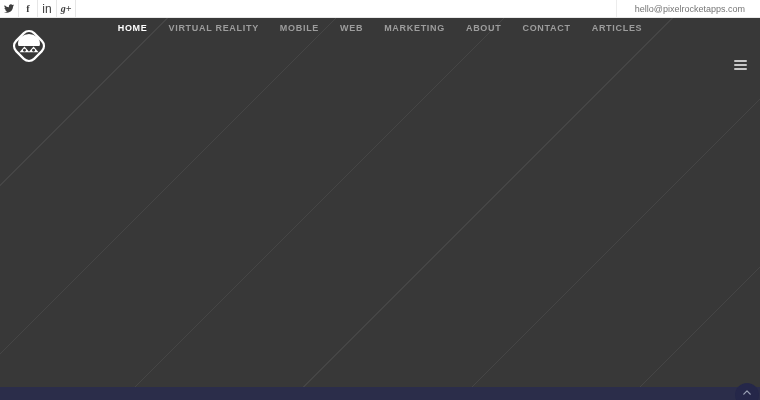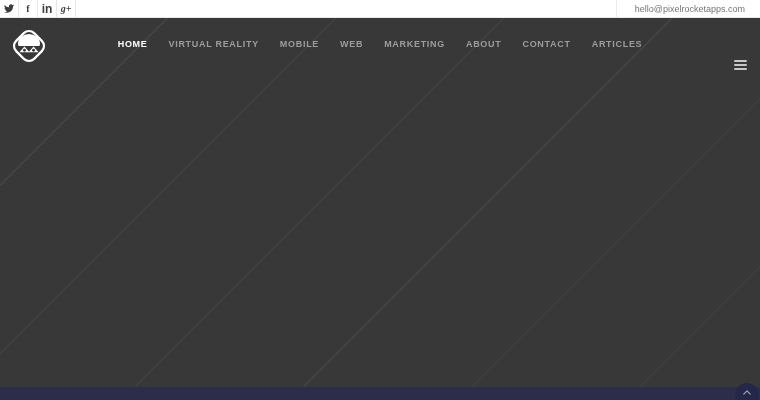--- a/index.html
+++ b/index.html
@@ -14,21 +14,21 @@
     border-bottom:1px solid #e9e9e9;
   }
   .social { display:flex; align-items:stretch; }
   .social a {
     width:19px; display:flex; align-items:center; justify-content:center;
     text-decoration:none; color:#3d3d3d; border-right:1px solid #e6e6e6;
     font-size:9px; line-height:1;
   }
   .social a svg { display:block; }
   .social .fb-glyph { font-family:"Liberation Serif", serif; font-weight:bold; font-size:10px; }
-  .social .in-glyph { font-weight:bold; font-size:12px; letter-spacing:0; }
+  .social .in-glyph { font-weight:normal; font-size:12px; letter-spacing:0; }
   .social .gp-glyph { font-family:"Liberation Serif", serif; font-style:italic; font-weight:bold; font-size:10px; }
   .contact { display:flex; align-items:stretch; font-size:9px; color:#757575; }
   .contact .cell {
     display:flex; align-items:center; padding:0 18px;
     border-left:1px solid #ececec; cursor:pointer;
   }
   .contact .cell:last-child { padding-right:15px; }
 
   
   .hero {
@@ -36,21 +36,21 @@
     background-image:repeating-linear-gradient(
       135deg,
       rgba(255,255,255,0.00) 0px,
       rgba(255,255,255,0.00) 118px,
       rgba(255,255,255,0.065) 118px,
       rgba(255,255,255,0.065) 119px);
   }
   .navbar { position:relative; height:58px; }
   .logo { position:absolute; left:9px; top:8px; width:40px; height:40px; cursor:pointer; }
   .menu {
-    position:absolute; left:50%; top:21px; transform:translateX(-50%);
+    position:absolute; left:50%; top:5px; transform:translateX(-50%);
     display:flex; white-space:nowrap; column-gap:21px;
   }
   .menu a {
     font-size:9px; font-weight:bold; letter-spacing:0.7px;
     color:#9d9d9d; text-decoration:none; text-transform:uppercase;
   }
   .menu a.active { color:#ffffff; }
   .hamburger {
     position:absolute; right:13px; top:42px; width:13px; height:10px;
     display:flex; flex-direction:column; justify-content:space-between; cursor:pointer;

